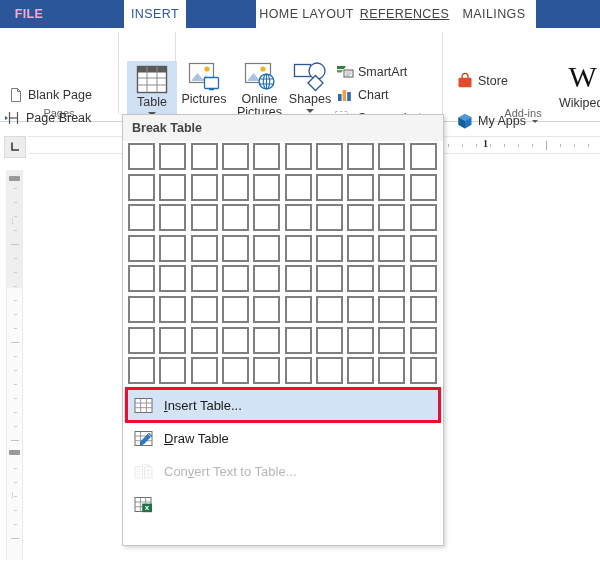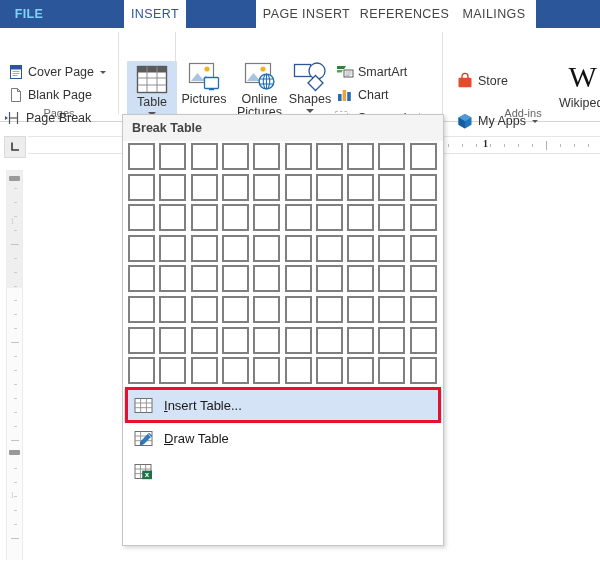--- a/index.html
+++ b/index.html
@@ -17,21 +17,21 @@
   #tabbar {
     position:absolute; left:0; top:0; width:600px; height:28px;
     background:#2b579a;
   }
   .tab {
     position:absolute; top:0; height:28px;
     display:flex; align-items:center; justify-content:center;
     font-size:12.5px; letter-spacing:.4px;
     color:#ffffff; cursor:default; white-space:nowrap;
   }
-  .tab.file { background:#2b579a; color:#7dd3fc; font-weight:bold; }
+  .tab.file { background:#2b579a; color:#f9a8d4; font-weight:bold; }
   .tab.normal { background:#ffffff; color:#444444; }
   .tab.active { background:#ffffff; color:#2b579a; }
 
   
   #ribbon {
     position:absolute; left:0; top:28px; width:600px; height:94px;
     background:#ffffff; border-bottom:1px solid #d4d4d4;
   }
   .grp-sep {
     position:absolute; top:4px; width:1px; height:82px; background:#e0e0e0;
@@ -142,47 +142,34 @@
     position:absolute; left:2px; top:272px; width:316px; height:36px;
     border:3px solid #e8112d; pointer-events:none;
   }
 </style>
 </head>
 <body>
 
 <div id="tabbar">
     <div class="tab file" style="left: 0px; width: 58px;">FILE</div>
     <div class="tab active" style="left: 124px; width: 62px;">INSERT</div>
-    <div class="tab normal" style="left: 256px; width: 101px;">PAGE INSERT</div>
-    <div class="tab normal" style="left: 357px; width: 95px;">REFERENCES</div>
+    <div class="tab normal" style="left: 256px; width: 101px;">HOME LAYOUT</div>
+    <div class="tab normal" style="left: 357px; width: 95px; text-decoration: underline;">REFERENCES</div>
     <div class="tab normal" style="left: 452px; width: 84px;">MAILINGS</div>
   </div>
 
 <div id="ribbon">
 
   <div class="grp-sep" style="left:118px;"></div>
   <div class="grp-sep" style="left:175px;"></div>
   <div class="grp-sep" style="left:442px;"></div>
 
   <div class="grp-label" style="left:24px; top:79px; width:70px;">Pages</div>
   <div class="grp-label" style="left:478px; top:79px; width:90px;">Add-ins</div>
 
-  <div class="smallcmd" style="left:8px; top:36px;">
-    <span>
-      <svg class="ic" width="16" height="16" viewBox="0 0 16 16">
-        <rect x="2.5" y="1.5" width="11" height="13" fill="#ffffff" stroke="#2b579a" stroke-width="1"></rect>
-        <rect x="2.5" y="1.5" width="11" height="4" fill="#2b579a"></rect>
-        <rect x="4.5" y="7" width="7" height="1" fill="#8faed8"></rect>
-        <rect x="4.5" y="9" width="7" height="1" fill="#8faed8"></rect>
-        <rect x="4.5" y="11" width="5" height="1" fill="#8faed8"></rect>
-      </svg>
-    </span>
-    <span class="lbl">Cover Page</span>
-    <span class="caret-sm"></span>
-  </div>
 
   <div class="smallcmd" style="left:8px; top:59px;">
     <span>
       <svg class="ic" width="16" height="16" viewBox="0 0 16 16">
         <path d="M3.5 1.5 h6 l3 3 v10 h-9 z" fill="#ffffff" stroke="#7a7a7a" stroke-width="1"></path>
         <path d="M9.5 1.5 v3 h3" fill="none" stroke="#7a7a7a" stroke-width="1"></path>
       </svg>
     </span>
     <span class="lbl">Blank Page</span>
   </div>
@@ -475,20 +462,33 @@
         <span class="micon">
           <svg width="19" height="17" viewBox="0 0 19 17">
             <rect x="1" y="1.5" width="17" height="14" fill="#fff" stroke="#6e6e6e" stroke-width="1"></rect>
             <path d="M1 6 H18 M1 10.7 H18 M6.6 1.5 V15.5" stroke="#8e8e8e" stroke-width="0.9" fill="none"></path>
             <path d="M7 11.5 L15 3.2 l2.6 2.6 L9.6 14 l-3.2 .8 z" fill="#2b7cc4" stroke="#1a5f9c" stroke-width="0.8"></path>
             <path d="M14.2 4 l2.6 2.6" stroke="#fff" stroke-width="0.8"></path>
           </svg>
         </span>
         <span class="mlbl"><u>D</u>raw Table</span>
       </div>
+      <div class="mitem disabled">
+        <span class="micon" style="opacity: 0.38;">
+          <svg width="19" height="17" viewBox="0 0 19 17">
+            <rect x="1" y="4" width="7.5" height="11" fill="#fff" stroke="#c8c8c8" stroke-width="1"></rect>
+            <path d="M2.4 6.5 h4.6 M2.4 8.6 h4.6 M2.4 10.7 h4.6 M2.4 12.8 h3" stroke="#d4d4d4" stroke-width="0.9"></path>
+            <rect x="10.5" y="4" width="7.5" height="11" fill="#fff" stroke="#c8c8c8" stroke-width="1"></rect>
+            <path d="M10.5 7.4 h7.5 M10.5 11 h7.5 M14.2 4 v11" stroke="#d4d4d4" stroke-width="0.9"></path>
+            <path d="M7 2.6 q4 -2.6 8 .3" fill="none" stroke="#c8c8c8" stroke-width="1"></path>
+            <path d="M15.4 .4 l.6 3 l-3 -.6 z" fill="#c8c8c8"></path>
+          </svg>
+        </span>
+        <span class="mlbl">Con<u>v</u>ert Text to Table...</span>
+      </div>
       <div class="mitem">
         <span class="micon">
           <svg width="19" height="17" viewBox="0 0 19 17">
             <rect x="1" y="1.5" width="16" height="14" fill="#fff" stroke="#6e6e6e" stroke-width="1"></rect>
             <path d="M1 6 H17 M1 10.7 H17 M6.4 1.5 V15.5 M11.7 1.5 V15.5" stroke="#8e8e8e" stroke-width="0.9" fill="none"></path>
             <rect x="8.2" y="7.6" width="9.8" height="8.6" fill="#217346"></rect>
             <text x="13.1" y="14.3" font-family="Liberation Sans, sans-serif" font-size="8" font-weight="bold" fill="#fff" text-anchor="middle">x</text>
           </svg>
         </span>
       </div>

